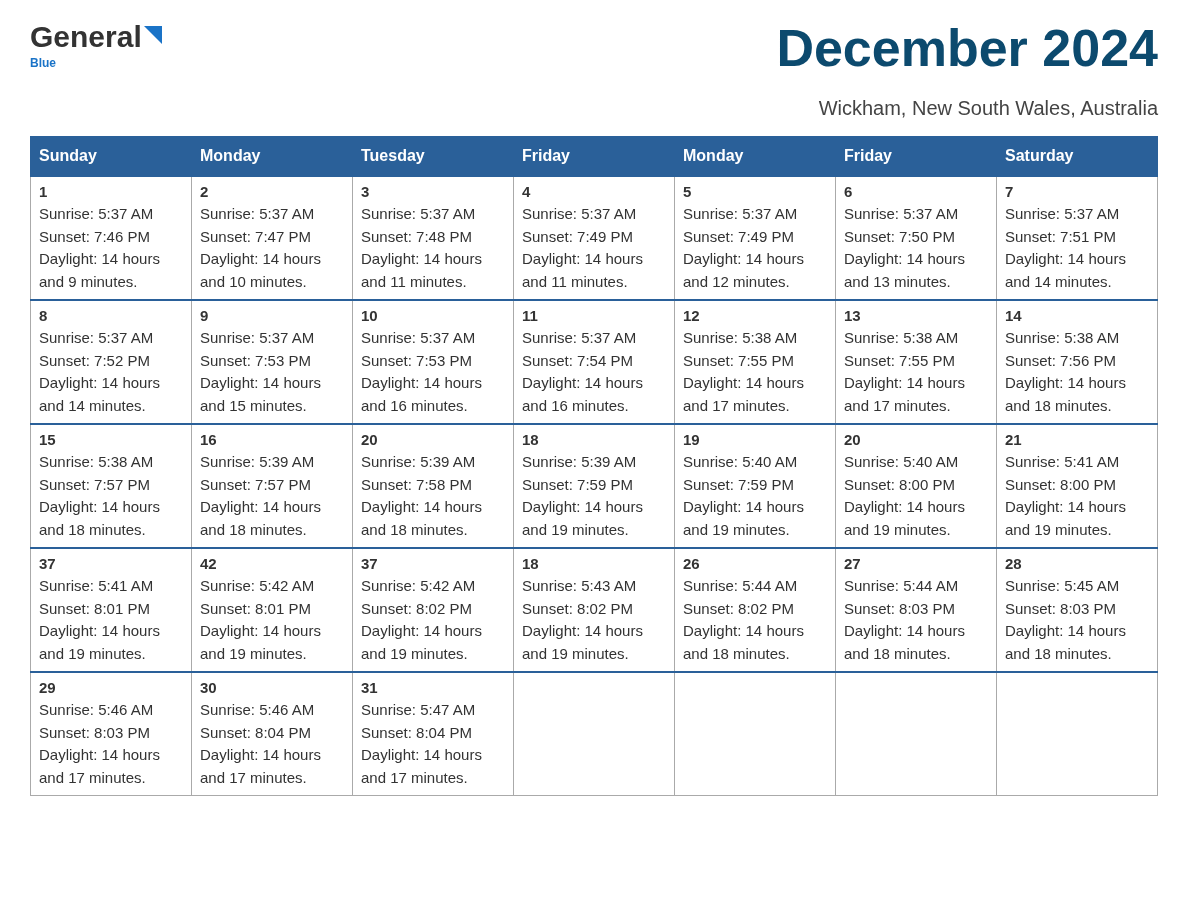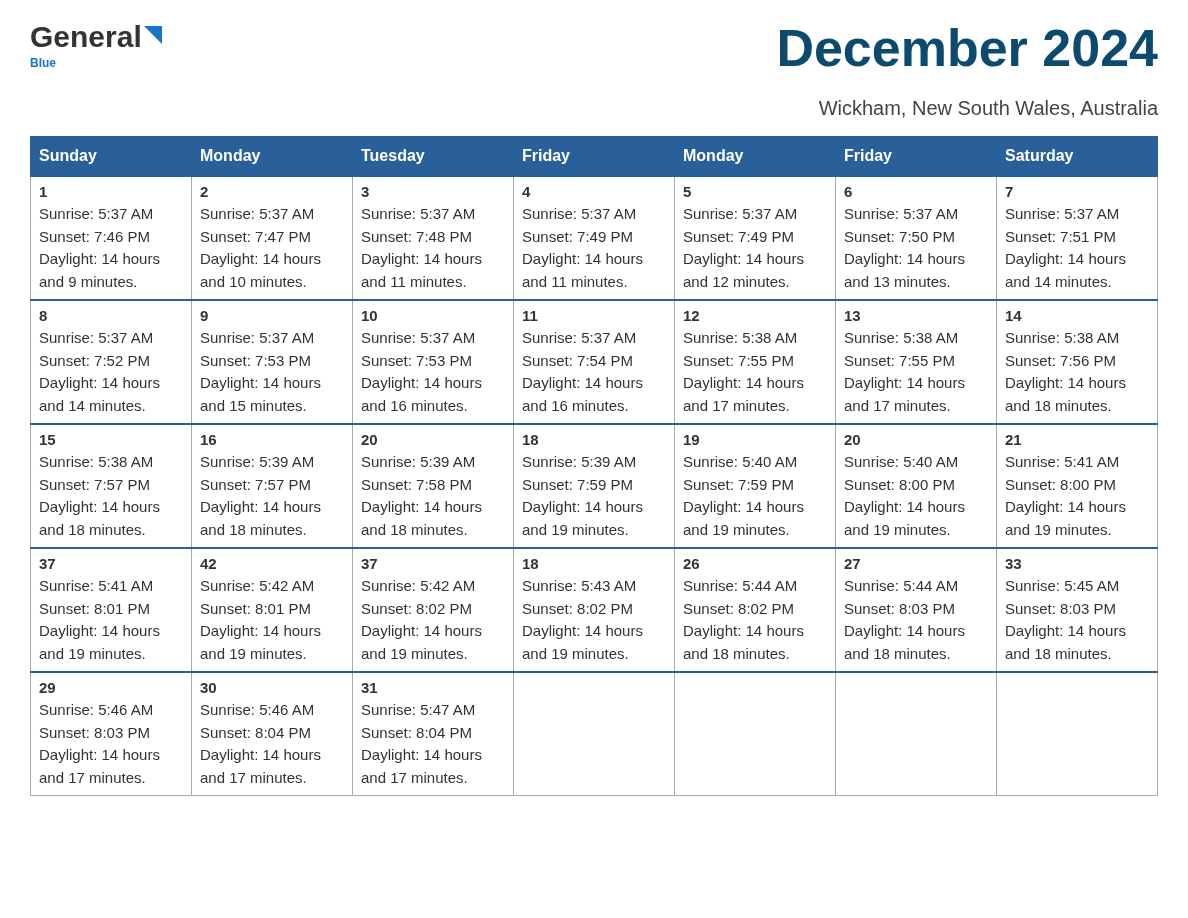--- a/index.html
+++ b/index.html
@@ -155,21 +155,21 @@
         <td><span class="day-num">20</span><span class="day-info">Sunrise: 5:40 AM<br>Sunset: 8:00 PM<br>Daylight: 14 hours<br>and 19 minutes.</span></td>
         <td><span class="day-num">21</span><span class="day-info">Sunrise: 5:41 AM<br>Sunset: 8:00 PM<br>Daylight: 14 hours<br>and 19 minutes.</span></td>
       </tr>
       <tr>
         <td><span class="day-num">37</span><span class="day-info">Sunrise: 5:41 AM<br>Sunset: 8:01 PM<br>Daylight: 14 hours<br>and 19 minutes.</span></td>
         <td><span class="day-num">42</span><span class="day-info">Sunrise: 5:42 AM<br>Sunset: 8:01 PM<br>Daylight: 14 hours<br>and 19 minutes.</span></td>
         <td><span class="day-num">37</span><span class="day-info">Sunrise: 5:42 AM<br>Sunset: 8:02 PM<br>Daylight: 14 hours<br>and 19 minutes.</span></td>
         <td><span class="day-num">18</span><span class="day-info">Sunrise: 5:43 AM<br>Sunset: 8:02 PM<br>Daylight: 14 hours<br>and 19 minutes.</span></td>
         <td><span class="day-num">26</span><span class="day-info">Sunrise: 5:44 AM<br>Sunset: 8:02 PM<br>Daylight: 14 hours<br>and 18 minutes.</span></td>
         <td><span class="day-num">27</span><span class="day-info">Sunrise: 5:44 AM<br>Sunset: 8:03 PM<br>Daylight: 14 hours<br>and 18 minutes.</span></td>
-        <td><span class="day-num">33</span><span class="day-info">Sunrise: 5:45 AM<br>Sunset: 8:03 PM<br>Daylight: 14 hours<br>and 18 minutes.</span></td>
+        <td><span class="day-num">28</span><span class="day-info">Sunrise: 5:45 AM<br>Sunset: 8:03 PM<br>Daylight: 14 hours<br>and 18 minutes.</span></td>
       </tr>
       <tr>
         <td><span class="day-num">29</span><span class="day-info">Sunrise: 5:46 AM<br>Sunset: 8:03 PM<br>Daylight: 14 hours<br>and 17 minutes.</span></td>
         <td><span class="day-num">30</span><span class="day-info">Sunrise: 5:46 AM<br>Sunset: 8:04 PM<br>Daylight: 14 hours<br>and 17 minutes.</span></td>
         <td><span class="day-num">31</span><span class="day-info">Sunrise: 5:47 AM<br>Sunset: 8:04 PM<br>Daylight: 14 hours<br>and 17 minutes.</span></td>
         <td class="empty-cell"></td>
         <td class="empty-cell"></td>
         <td class="empty-cell"></td>
         <td class="empty-cell"></td>
       </tr>

